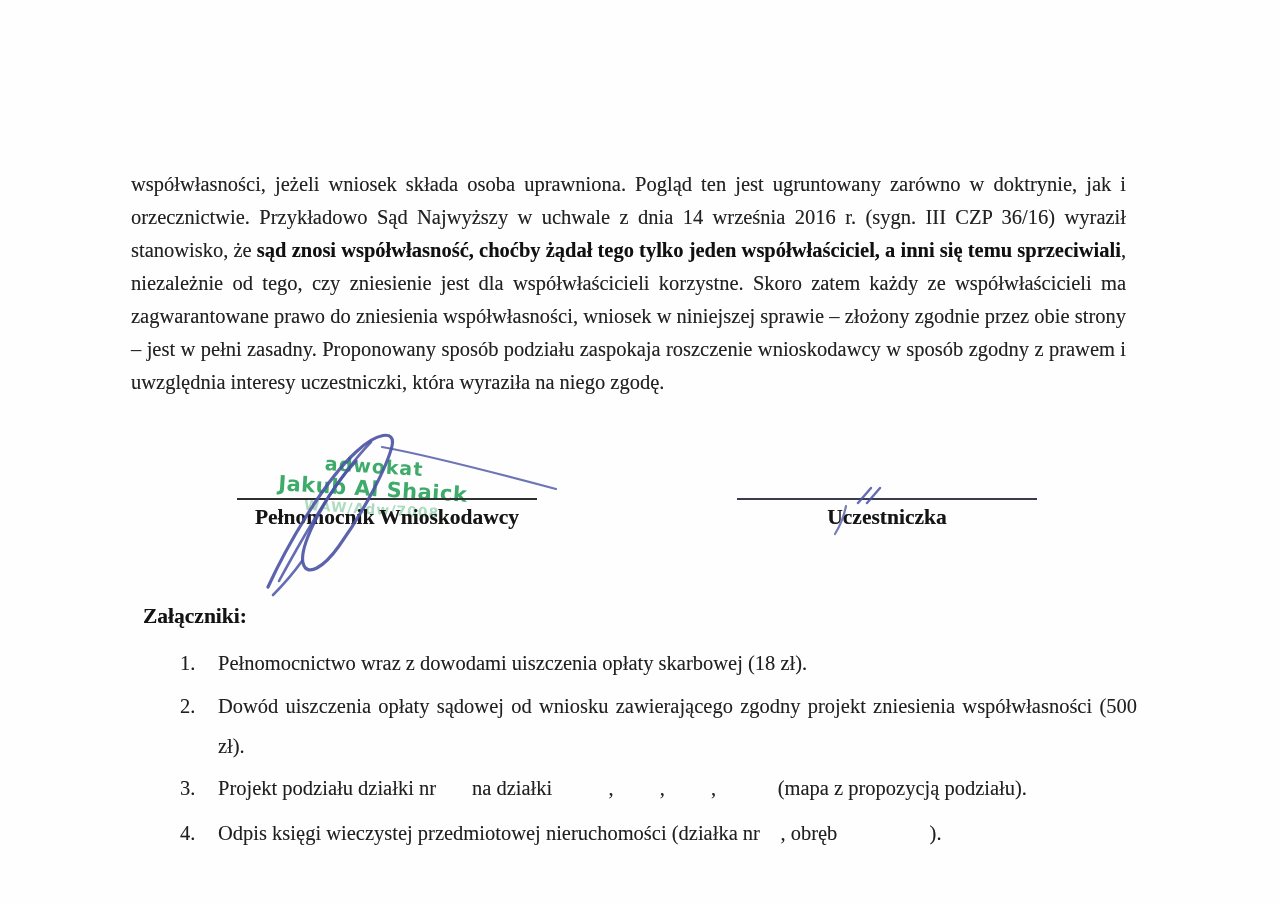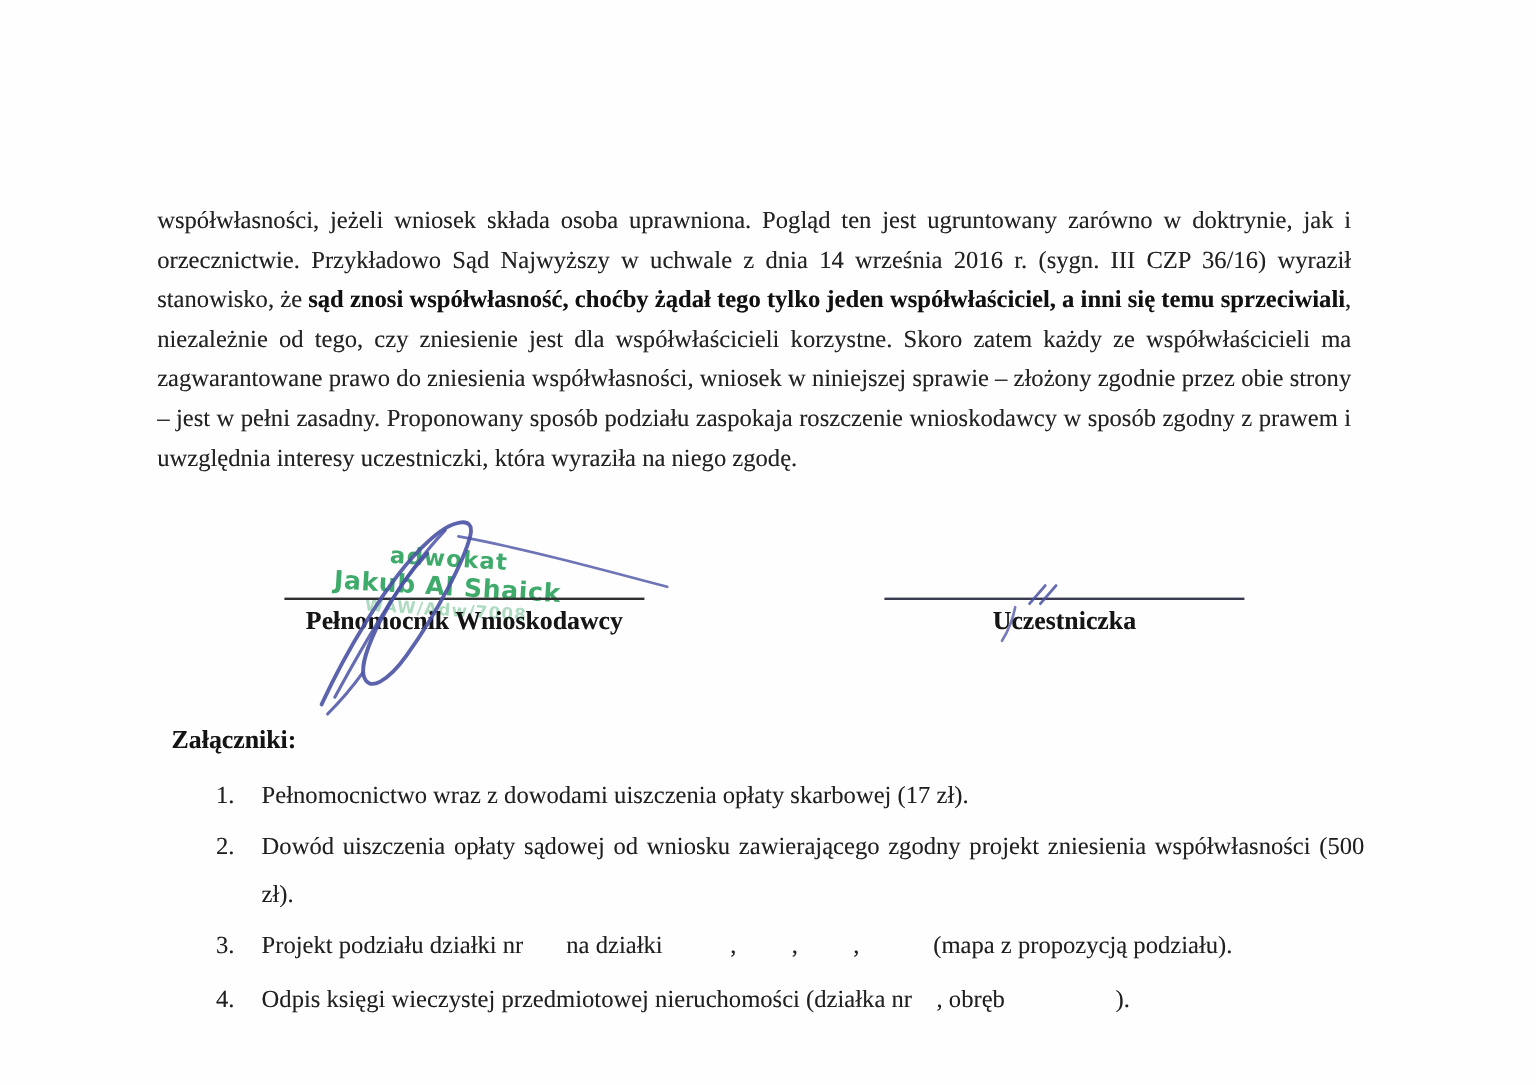--- a/index.html
+++ b/index.html
@@ -111,21 +111,21 @@
       <path d="M128,25 L141,10" stroke-width="2.4" opacity="0.85" stroke="#4a52a4"></path>
       <path d="M137,25 L150,10" stroke-width="2.4" opacity="0.85" stroke="#4a52a4"></path>
       <path d="M116,28 C114,38 110,48 105,56" stroke-width="2.2" opacity="0.75" stroke="#4a52a4"></path>
     </g>
   </svg>
 
   <div class="attachments-heading">Załączniki:</div>
 
   <div class="att-item att-1">
     <span class="num">1.</span>
-    <div class="txt">Pełnomocnictwo wraz z dowodami uiszczenia opłaty skarbowej (17 zł).</div>
+    <div class="txt">Pełnomocnictwo wraz z dowodami uiszczenia opłaty skarbowej (18 zł).</div>
   </div>
 
   <div class="att-item att-2">
     <span class="num">2.</span>
     <div class="txt">Dowód uiszczenia opłaty sądowej od wniosku zawierającego zgodny projekt zniesienia współwłasności (500 zł).</div>
   </div>
 
   <div class="att-item att-3">
     <span class="num">3.</span>
     <div class="txt">Projekt podziału działki nr&nbsp;&nbsp;&nbsp;&nbsp;&nbsp;&nbsp;&nbsp;na działki&nbsp;&nbsp;&nbsp;&nbsp;&nbsp;&nbsp;&nbsp;&nbsp;&nbsp;&nbsp;&nbsp;,&nbsp;&nbsp;&nbsp;&nbsp;&nbsp;&nbsp;&nbsp;&nbsp;&nbsp;,&nbsp;&nbsp;&nbsp;&nbsp;&nbsp;&nbsp;&nbsp;&nbsp;&nbsp;,&nbsp;&nbsp;&nbsp;&nbsp;&nbsp;&nbsp;&nbsp;&nbsp;&nbsp;&nbsp;&nbsp;&nbsp;(mapa z propozycją podziału).</div>

